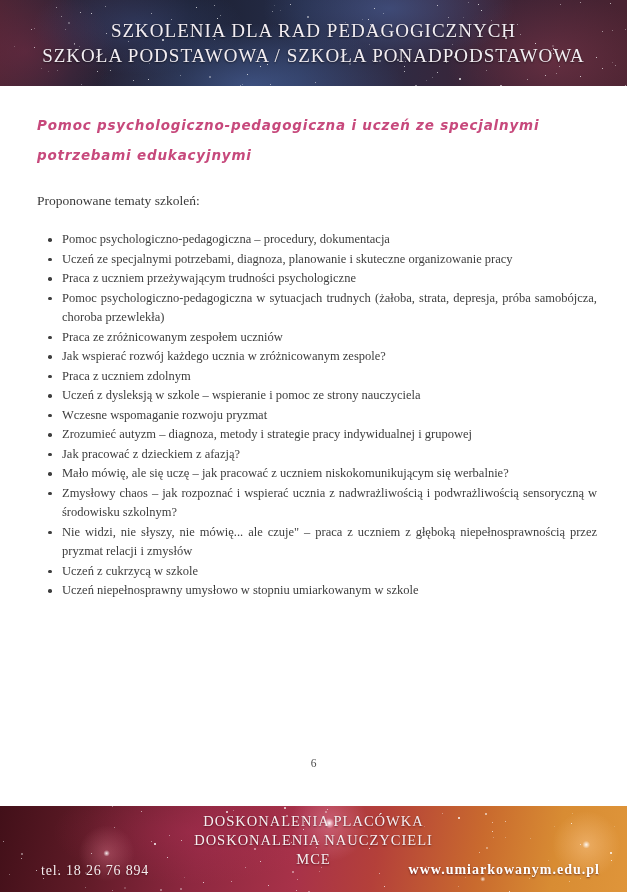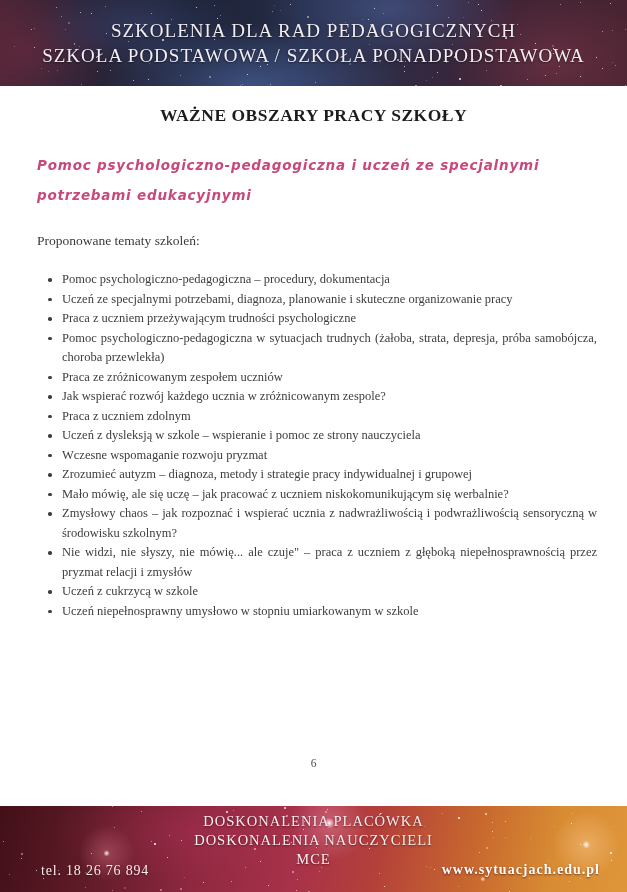--- a/index.html
+++ b/index.html
@@ -252,21 +252,20 @@
       <span style="position: absolute; left: 62.49%; top: 39.34%; width: 1px; height: 1px; border-radius: 50%; background: rgba(255, 255, 255, 0.47);"></span>
       <span style="position: absolute; left: 22.37%; top: 63.24%; width: 1px; height: 1px; border-radius: 50%; background: rgba(255, 255, 255, 0.36);"></span>
       <span style="position: absolute; left: 68.92%; top: 89.06%; width: 1px; height: 1px; border-radius: 50%; background: rgba(255, 255, 255, 0.37);"></span>
       <span style="position: absolute; left: 60.57%; top: 40.2%; width: 1px; height: 1px; border-radius: 50%; background: rgba(255, 255, 255, 0.55);"></span>
     </div>
   <div class="line">SZKOLENIA DLA RAD PEDAGOGICZNYCH</div>
   <div class="line">SZKOŁA PODSTAWOWA / SZKOŁA PONADPODSTAWOWA</div>
 </header>
 
 <main>
-  <h1 class="page-title">WAŻNE OBSZARY PRACY SZKOŁY</h1>
 
   <h2 class="section-heading">Pomoc psychologiczno-pedagogiczna i uczeń ze specjalnymi potrzebami edukacyjnymi</h2>
 
   <p class="list-intro">Proponowane tematy szkoleń:</p>
 
   <ul class="topic-list">
 
 
       <li>Pomoc psychologiczno-pedagogiczna – procedury, dokumentacja</li>
 
@@ -281,20 +280,21 @@
       <li>Jak wspierać rozwój każdego ucznia w zróżnicowanym zespole?</li>
 
       <li>Praca z uczniem zdolnym</li>
 
       <li>Uczeń z dysleksją w szkole – wspieranie i pomoc ze strony nauczyciela</li>
 
       <li>Wczesne wspomaganie rozwoju pryzmat</li>
 
       <li>Zrozumieć autyzm – diagnoza, metody i strategie pracy indywidualnej i grupowej</li>
 
+      <li>Jak pracować z dzieckiem z afazją?</li>
 
       <li>Mało mówię, ale się uczę – jak pracować z uczniem niskokomunikującym się werbalnie?</li>
 
       <li>Zmysłowy chaos – jak rozpoznać i wspierać ucznia z nadwrażliwością i podwrażliwością sensoryczną w środowisku szkolnym?</li>
 
       <li>Nie widzi, nie słyszy, nie mówię... ale czuje" – praca z uczniem z głęboką niepełnosprawnością przez pryzmat relacji i zmysłów</li>
 
       <li>Uczeń z cukrzycą w szkole</li>
 
       <li>Uczeń niepełnosprawny umysłowo w stopniu umiarkowanym w szkole</li>
@@ -395,14 +395,14 @@
       <span style="position: absolute; left: 28.73%; top: 94.78%; width: 2px; height: 2px; border-radius: 50%; background: rgba(255, 255, 255, 0.45);"></span>
       <span style="position: absolute; left: 37.15%; top: 4.12%; width: 1px; height: 1px; border-radius: 50%; background: rgba(255, 255, 255, 0.49);"></span>
       <span style="position: absolute; left: 47.15%; top: 97.25%; width: 1px; height: 1px; border-radius: 50%; background: rgba(255, 255, 255, 0.73);"></span>
     </div>
   <div class="footer-org">
     <span>DOSKONALENIA PLACÓWKA</span>
     <span>DOSKONALENIA NAUCZYCIELI</span>
     <span>MCE</span>
   </div>
   <div class="footer-phone">tel. 18 26 76 894</div>
-  <div class="footer-site">www.sytuacjach.edu.pl</div>
+  <div class="footer-site">www.umiarkowanym.edu.pl</div>
 </footer>
 
 </body></html>

